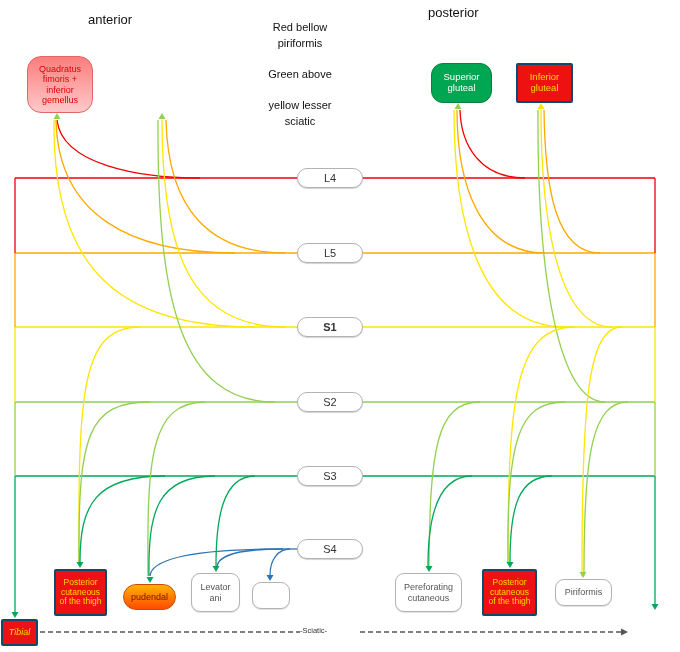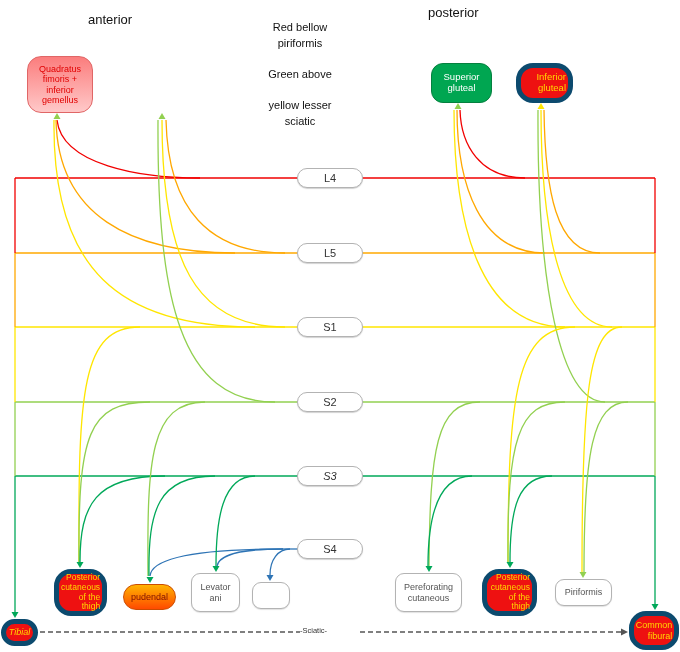--- a/index.html
+++ b/index.html
@@ -15,21 +15,21 @@
   .hdr{position:absolute;font-size:13px;color:#111;z-index:2;}
   .legend-line{position:absolute;left:230px;width:140px;text-align:center;font-size:11px;color:#111;z-index:2;}
   .pill{position:absolute;left:297px;width:66px;height:20px;background:#fff;border:1px solid #b3b3b3;
         border-radius:10px;display:flex;align-items:center;justify-content:center;font-size:11px;color:#333;
         box-shadow:0 1px 1px rgba(0,0,0,.18);z-index:2;box-sizing:border-box;}
   .node{position:absolute;display:flex;align-items:center;justify-content:center;text-align:center;
         box-sizing:border-box;padding:2px;line-height:1.15;z-index:2;}
   .node.pink{background:linear-gradient(180deg,var(--c-pink-dark),var(--c-pink-light));
         color:var(--c-text-on-pink);border:1px solid #e06666;border-radius:14px;font-size:9px;}
   .node.green{background:var(--c-node-green);color:#ffffff;border:1px solid #05803f;border-radius:12px;font-size:9.5px;}
-  .node.red{background:var(--c-node-red);color:var(--c-text-on-red);border:5px solid #0c4a6e;border-radius:17px;font-size:8.5px;text-align:right;}
+  .node.red{background:var(--c-node-red);color:var(--c-text-on-red);border:2px solid #0c4a6e;border-radius:2px;font-size:8.5px;}
   .node.white{background:#fff;border:1px solid #b3b3b3;border-radius:9px;color:#555;font-size:9px;
         box-shadow:0 1px 1px rgba(0,0,0,.12);}
   .node.orange{background:linear-gradient(180deg,var(--c-orange-light),var(--c-red-deep));
         color:#7a1400;border:1px solid #cc4c00;border-radius:13px;font-size:9px;}
   .sciatic{position:absolute;left:300px;top:626px;width:60px;text-align:left;font-size:7.5px;color:#333;
         background:#fff;z-index:3;}
 </style>
 </head>
 <body>
 
@@ -113,34 +113,33 @@
   <div class="hdr" style="left:428px;top:5px;">posterior</div>
 
   <div class="legend-line" style="top:21px;">Red bellow</div>
   <div class="legend-line" style="top:37px;">piriformis</div>
   <div class="legend-line" style="top:68px;">Green above</div>
   <div class="legend-line" style="top:99px;text-align:center;">yellow  lesser</div>
   <div class="legend-line" style="top:115px;">sciatic</div>
 
   <div class="pill" style="top:168px;">L4</div>
   <div class="pill" style="top:243px;">L5</div>
-  <div class="pill" style="top:317px;">S1</div>
+  <div class="pill" style="top:317px;font-weight:bold;">S1</div>
   <div class="pill" style="top:392px;">S2</div>
-  <div class="pill" style="top:466px;font-style:italic;">S3</div>
+  <div class="pill" style="top:466px;">S3</div>
   <div class="pill" style="top:539px;">S4</div>
 
   <div class="node pink" style="left:27px;top:56px;width:66px;height:57px;">Quadratus fimoris + inferior gemellus</div>
   <div class="node green" style="left:431px;top:63px;width:61px;height:40px;">Superior gluteal</div>
   <div class="node red" style="left:516px;top:63px;width:57px;height:40px;font-size:9.5px;">Inferior gluteal</div>
 
   <div class="node red" style="left:54px;top:569px;width:53px;height:47px;">Posterior cutaneous of the thigh</div>
   <div class="node orange" style="left:123px;top:584px;width:53px;height:26px;">pudendal</div>
   <div class="node white" style="left:191px;top:573px;width:49px;height:39px;">Levator ani</div>
   <div class="node white" style="left:252px;top:582px;width:38px;height:27px;"></div>
   <div class="node white" style="left:395px;top:573px;width:67px;height:39px;">Pereforating cutaneous</div>
   <div class="node red" style="left:482px;top:569px;width:55px;height:47px;">Posterior cutaneous of the thigh</div>
   <div class="node white" style="left:555px;top:579px;width:57px;height:27px;">Piriformis</div>
   <div class="node red" style="left:1px;top:619px;width:37px;height:27px;font-size:9px;font-style:italic;">Tibial</div>
-  <div class="node red" style="left:629px;top:611px;width:50px;height:39px;font-size:9px;">Common fibural</div>
 
   <div class="sciatic">-Sciatic-</div>
 
 </div>
 
 </body></html>

